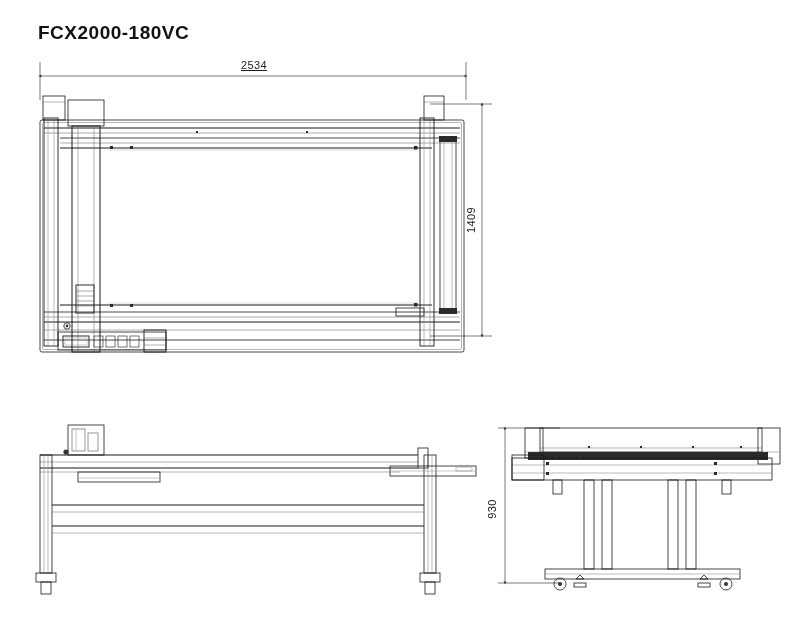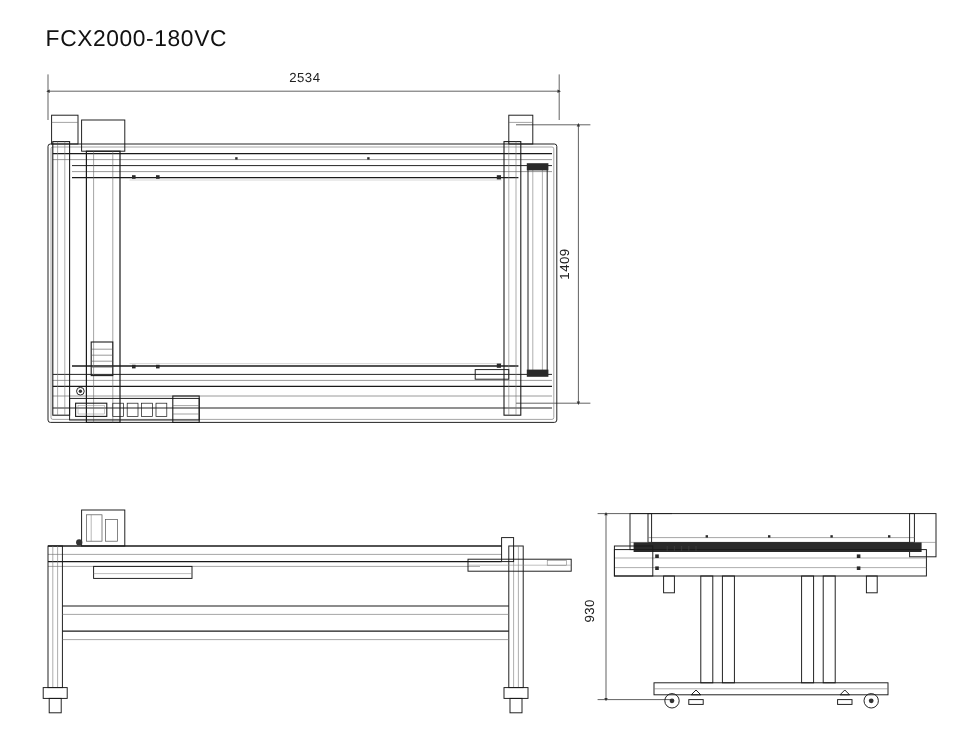--- a/index.html
+++ b/index.html
@@ -6,21 +6,21 @@
   html,body{margin:0;padding:0;background:#ffffff;}
   body{
     width:800px;height:623px;position:relative;overflow:hidden;
     font-family:"Liberation Sans","DejaVu Sans",sans-serif;
     color:#1a1a1a;
   }
   #sheet{position:absolute;inset:0;width:800px;height:623px;}
 
   .title{
     position:absolute;left:38px;top:22px;
-    font-size:19px;font-weight:400;letter-spacing:0.5px;
+    font-size:19px;font-weight:700;letter-spacing:0.5px;
     color:#111111;white-space:nowrap;
   }
 
   svg.drawing{position:absolute;left:0;top:0;width:800px;height:623px;}
 
   .dimtext{
     position:absolute;font-size:11px;color:#222;
     letter-spacing:0.4px;white-space:nowrap;
     background:#ffffff;padding:0 3px;
   }
@@ -238,19 +238,19 @@
 
         <path d="M576,579 l4,-4 l4,4 z"></path>
         <rect x="574" y="583" width="12" height="4"></rect>
         <path d="M700,579 l4,-4 l4,4 z"></path>
         <rect x="698" y="583" width="12" height="4"></rect>
       </g>
 
     </g>
   </svg>
 
-  <div class="dimtext" style="left:238px;top:59px;">2534</div>
+  <div class="dimtext" style="left:238px;top:59px;text-decoration:underline;">2534</div>
 
   <div class="dimtext vert" style="left:455px;top:214px;">1409</div>
 
   <div class="dimtext vert" style="left:479px;top:503px;">930</div>
 
 </div>
 
 </body></html>

